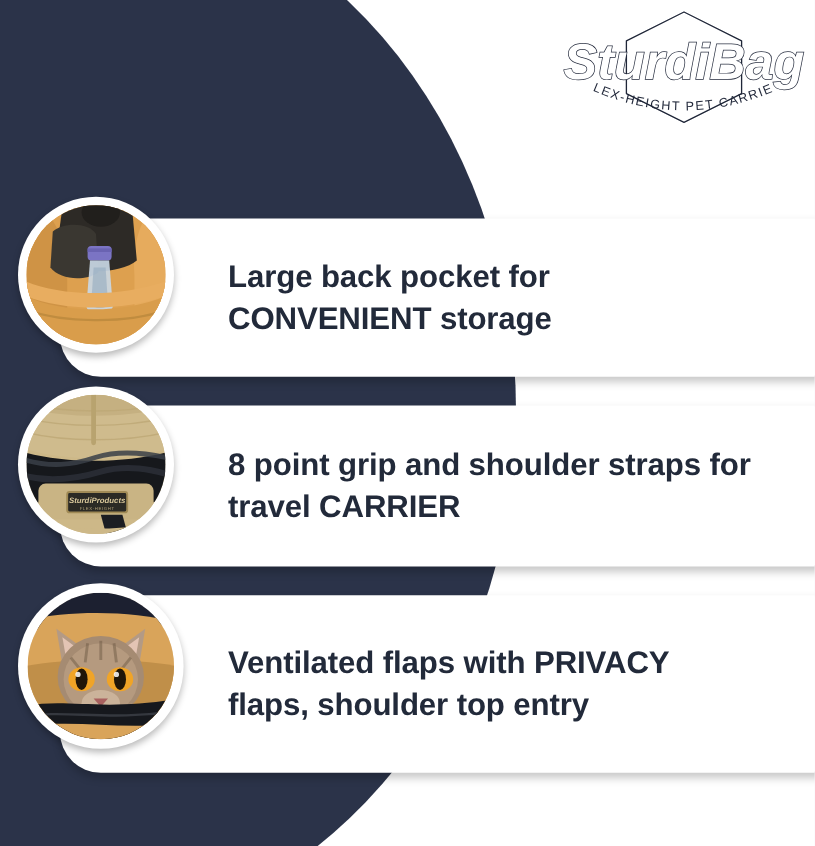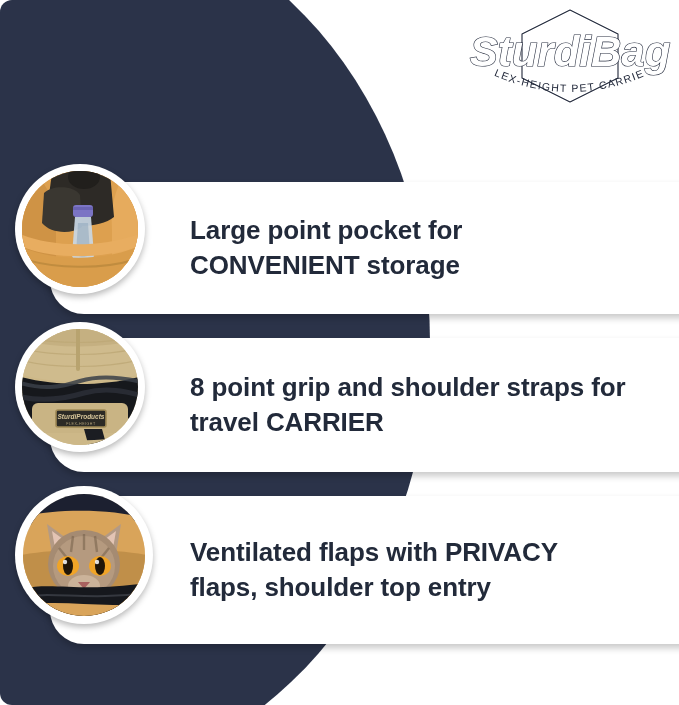--- a/index.html
+++ b/index.html
@@ -9,21 +9,20 @@
   }
   body {
     font-family: "Liberation Sans", sans-serif;
   }
   #stage {
     position: relative;
     width: 679px;
     height: 705px;
     overflow: hidden;
     background: #ffffff;
-    border-radius: 12px;
   }
 
   
   .navy-blob {
     position: absolute;
     left: -330px;
     top: -98px;
     width: 760px;
     height: 880px;
     background: #2b3349;
@@ -137,21 +136,21 @@
             <path d="M53,46 L69,46 L72,84 C 72,92 50,92 50,84 Z" fill="#c9d7e4" opacity="0.92"></path>
             <path d="M56,52 L66,52 L68,82 C 68,87 54,87 54,82 Z" fill="#8fa7bd" opacity="0.55"></path>
             <path d="M-4,62 C 26,76 78,78 120,62 L 120,74 C 80,90 26,88 -4,74 Z" fill="#e8ad60"></path>
             <path d="M-4,74 C 26,90 80,92 120,74 L 120,124 L -4,124 Z" fill="#d99d4b"></path>
             <path d="M-4,86 C 28,98 84,100 120,86" fill="none" stroke="#c08c3f" stroke-width="2"></path>
           </svg>
         </div>
       </div>
     </div>
     <div class="feature-text">
-      <div>Large point pocket for</div>
+      <div>Large back pocket for</div>
       <div>CONVENIENT storage</div>
     </div>
   </div>
 
   <div class="card card-2">
     <div class="thumb thumb-2">
       <div class="thumb-inner">
         <div class="art">
           <svg viewBox="0 0 116 116" preserveAspectRatio="xMidYMid slice">
             <rect x="0" y="0" width="116" height="116" fill="#cdb888"></rect>

